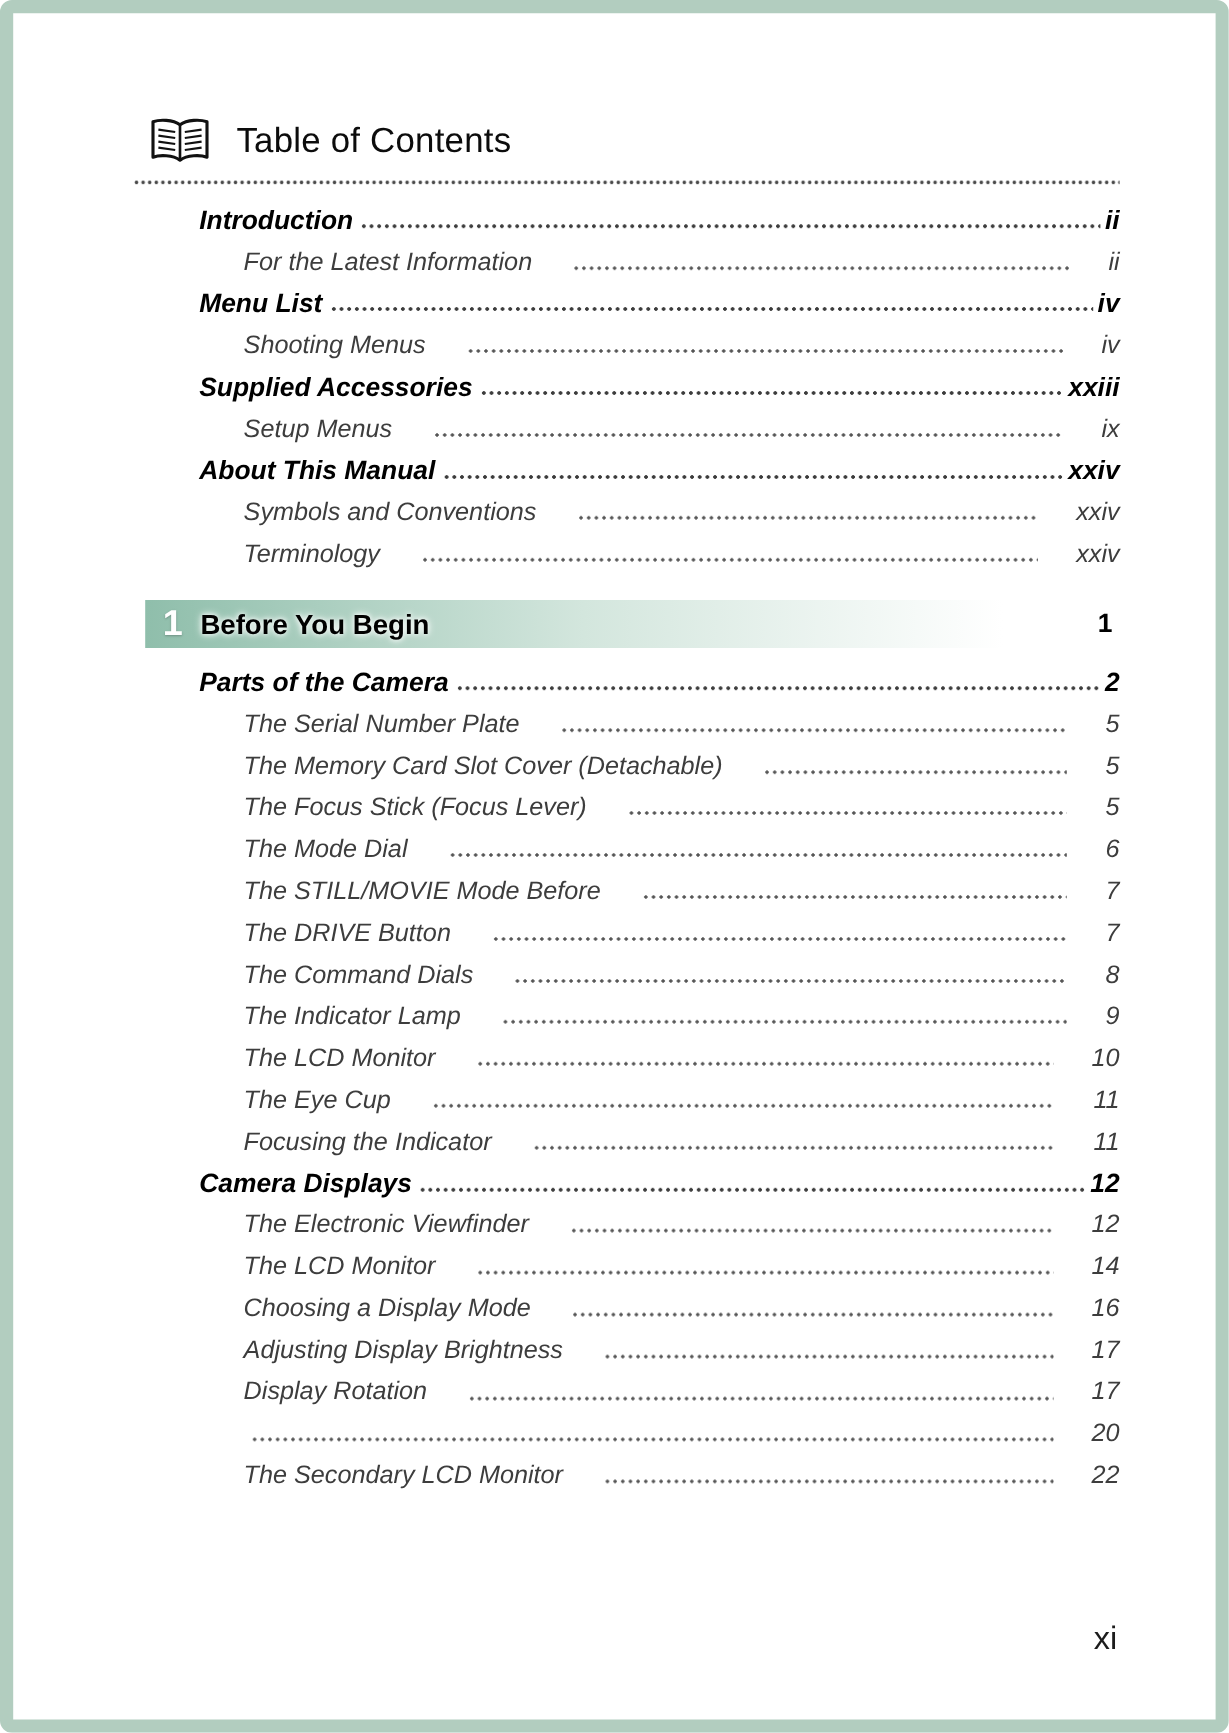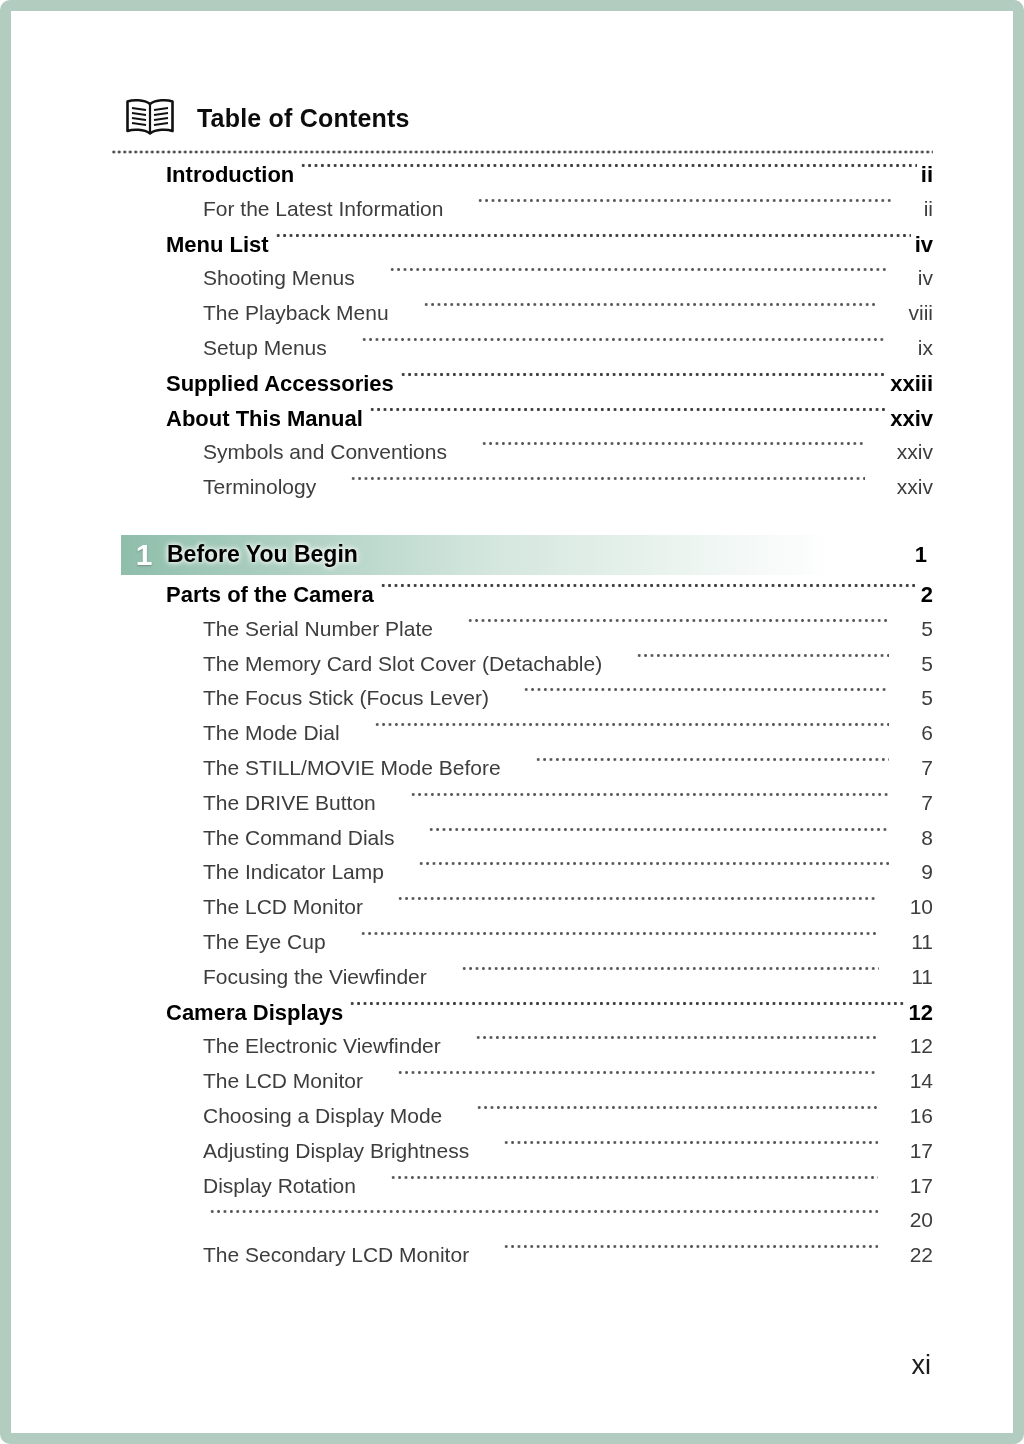--- a/index.html
+++ b/index.html
@@ -17,29 +17,29 @@
     border:11px solid var(--frame);
     border-radius:10px;
     background:#fff;
     position:relative;
     padding:86px 80px 0 100px;
     overflow:hidden;
   }
   
   .toc-header{display:flex;align-items:center;gap:20px;margin-left:12px;}
   .book-icon{flex:0 0 auto;display:inline-flex;}
-  .page-title{font-size:25px;font-weight:bold;letter-spacing:.2px;color:#0c0c0c;text-align:center;}
+  .page-title{font-size:29px;font-weight:normal;letter-spacing:.2px;color:#0c0c0c;text-align:center;}
   .title-rule{
     margin-top:10px;height:6px;
     background-image:radial-gradient(circle,#4a4a4a 1.2px,transparent 1.8px);
     background-size:5.5px 6px;background-repeat:repeat-x;background-position:left bottom;
   }
   
   .toc-list{margin-top:8px;}
-  .toc-row{display:flex;height:34.8px;padding-bottom:3px;}
+  .toc-row{display:flex;align-items:flex-end;height:34.8px;padding-bottom:3px;font-style:italic;}
   .toc-row .label{white-space:nowrap;line-height:1.05;}
   .toc-row .pagenum{white-space:nowrap;line-height:1.05;}
   .toc-row .leader{
     flex:1;height:5px;margin:0 4px 4px 6px;
     background-image:radial-gradient(circle,#3c3c3c 1.25px,transparent 1.8px);
     background-size:6.4px 5px;background-repeat:repeat-x;background-position:left bottom;
   }
   .level-1{font-size:22px;font-weight:bold;color:#000;padding-left:55px;}
   .level-2{font-size:21px;font-weight:normal;color:var(--sub-ink);padding-left:92px;gap:28px;}
   .level-2 .leader{background-image:radial-gradient(circle,#555 1.15px,transparent 1.7px);}
@@ -103,34 +103,29 @@
       <div class="toc-row level-1">
     <span class="label">Menu List</span>
     <span class="leader"></span>
     <span class="pagenum">iv</span>
   </div>
       <div class="toc-row level-2">
     <span class="label">Shooting Menus</span>
     <span class="leader"></span>
     <span class="pagenum">iv</span>
   </div>
-      <div class="toc-row level-2">
-    <span class="label">The Playback Menu</span>
-    <span class="leader"></span>
-    <span class="pagenum">viii</span>
+      <div class="toc-row level-1">
+    <span class="label">Supplied Accessories</span>
+    <span class="leader"></span>
+    <span class="pagenum">xxiii</span>
   </div>
       <div class="toc-row level-2">
     <span class="label">Setup Menus</span>
     <span class="leader"></span>
     <span class="pagenum">ix</span>
-  </div>
-      <div class="toc-row level-1">
-    <span class="label">Supplied Accessories</span>
-    <span class="leader"></span>
-    <span class="pagenum">xxiii</span>
   </div>
       <div class="toc-row level-1">
     <span class="label">About This Manual</span>
     <span class="leader"></span>
     <span class="pagenum">xxiv</span>
   </div>
       <div class="toc-row level-2">
     <span class="label">Symbols and Conventions</span>
     <span class="leader"></span>
     <span class="pagenum">xxiv</span>
@@ -198,21 +193,21 @@
     <span class="label">The LCD Monitor</span>
     <span class="leader"></span>
     <span class="pagenum">10</span>
   </div>
       <div class="toc-row level-2">
     <span class="label">The Eye Cup</span>
     <span class="leader"></span>
     <span class="pagenum">11</span>
   </div>
       <div class="toc-row level-2">
-    <span class="label">Focusing the Viewfinder</span>
+    <span class="label">Focusing the Indicator</span>
     <span class="leader"></span>
     <span class="pagenum">11</span>
   </div>
       <div class="toc-row level-1">
     <span class="label">Camera Displays</span>
     <span class="leader"></span>
     <span class="pagenum">12</span>
   </div>
       <div class="toc-row level-2">
     <span class="label">The Electronic Viewfinder</span>

